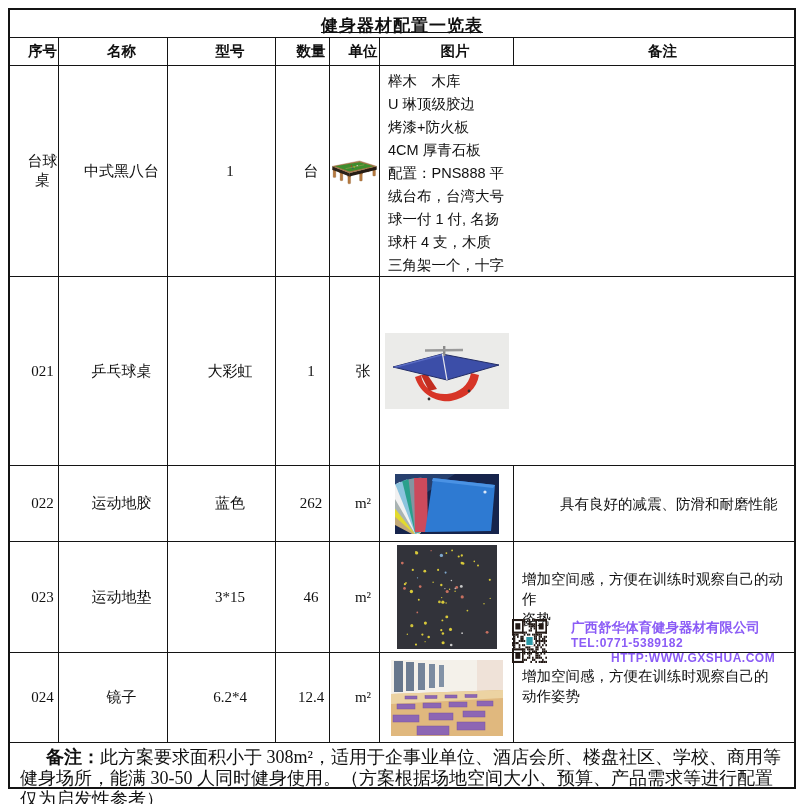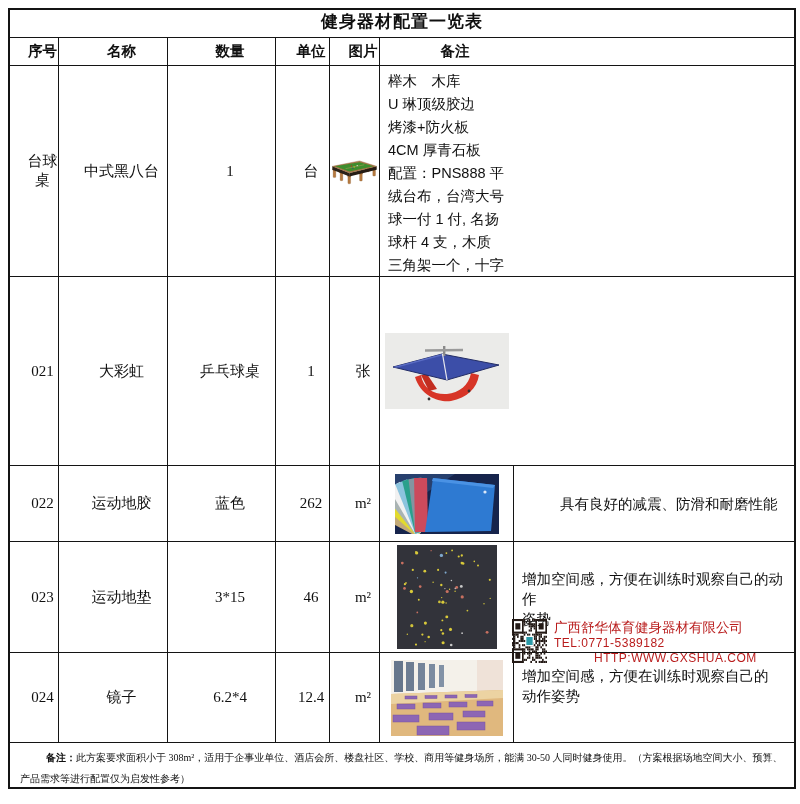--- a/index.html
+++ b/index.html
@@ -6,54 +6,55 @@
   body{
     width:800px;height:804px;background:#ffffff;position:relative;overflow:hidden;
     font-family:"Liberation Serif","DejaVu Serif",serif;color:#101010;
   }
   .tbl{position:absolute;left:8px;top:8px;width:784px;border:2px solid #141414;background:#fff;}
   .row{display:grid;grid-template-columns:48px 109px 108px 54px 50px 134px 281px;border-top:1.5px solid #141414;}
   .rowflex{display:flex;border-top:1.5px solid #141414;}
   .tbl > :first-child{border-top:none;}
   .cell{border-left:1.5px solid #141414;box-sizing:border-box;display:flex;align-items:center;justify-content:center;text-align:center;font-size:15px;overflow:hidden;padding-left:17px;}
   .row .cell:first-child{border-left:none;}
-  .title-row{height:27px;align-items:flex-start;justify-content:center;}
+  .title-row{height:27px;align-items:flex-end;justify-content:center;text-decoration:underline;}
   .title-row .t{font-family:"Liberation Sans","DejaVu Sans",sans-serif;font-weight:bold;font-size:17px;letter-spacing:1px;}
   .header-row{height:27px;}
   .header-row .cell{font-family:"Liberation Sans","DejaVu Sans",sans-serif;font-weight:bold;font-size:14.5px;}
   .h020{height:210px;} .h021{height:188px;} .h022{height:75px;} .h023{height:110px;} .h024{height:89px;}
   .remark{display:block;justify-content:flex-start;text-align:left;white-space:pre-line;padding:3px 8px;}
   .rm020{font-family:"Liberation Sans","DejaVu Sans",sans-serif;font-size:14.5px;line-height:23px;padding-top:4px;}
   .rm021{font-family:"Liberation Sans","DejaVu Sans",sans-serif;font-size:14.5px;line-height:20.8px;padding-top:2px;}
   .rm022{font-size:14.5px;line-height:20px;display:flex;align-items:center;justify-content:flex-start;white-space:normal;padding-left:46px;}
   .rm023{font-size:14.5px;line-height:20px;padding-top:27px;}
   .rm024{font-size:14.5px;line-height:20px;padding-top:13px;}
   .note-row{height:44px;}
-  .note{font-size:10px;line-height:21px;padding:4px 10px 0 10px;text-indent:26px;text-align:left;}
+  .note{font-size:18px;line-height:21px;padding:4px 10px 0 10px;text-indent:26px;text-align:left;}
   .note b{font-family:"Liberation Sans","DejaVu Sans",sans-serif;}
   .stamp{position:absolute;left:512px;top:619px;display:flex;align-items:flex-start;z-index:6;}
-  .stamp-text{margin-left:7px;font-family:"Liberation Sans","DejaVu Sans",sans-serif;color:#b91c1c;font-weight:normal;}
+  .stamp-text{margin-left:24px;font-family:"Liberation Sans","DejaVu Sans",sans-serif;color:#8b5cf6;font-weight:bold;}
   .stamp-company{font-size:13.5px;line-height:17px;white-space:nowrap;}
   .stamp-tel{font-size:12px;line-height:15px;letter-spacing:.5px;}
   .stamp-url{font-size:12px;line-height:15px;letter-spacing:.5px;padding-left:40px;}
   .imgbox{padding:0;}
   svg{display:block;}
 </style>
 </head>
 <body>
 
 <div class="tbl">
 
   <div class="rowflex title-row">
     <span class="t">健身器材配置一览表</span>
   </div>
 
   <div class="row header-row">
     <div class="cell">序号</div>
     <div class="cell">名称</div>
+    <div class="cell">型号</div>
     <div class="cell">数量</div>
     <div class="cell">单位</div>
     <div class="cell">图片</div>
     <div class="cell">备注</div>
   </div>
 
   <div class="row h020">
     <div class="cell">台球桌</div>
     <div class="cell">中式黑八台</div>
     <div class="cell">1</div>
@@ -86,22 +87,22 @@
     </div>
     <div class="cell remark rm020">榉木　木库
 U 琳顶级胶边
 烤漆+防火板
 4CM 厚青石板
 配置：PNS888 平绒台布，台湾大号球一付 1 付, 名扬球杆 4 支，木质三角架一个，十字叉短架杆 1 支,LP 皮头（25 粒）,,比力巧克粉 1 盒（12 粒）,胶水 1 支, 罗马杆架一付，球盘一个</div>
   </div>
 
   <div class="row h021">
     <div class="cell">021</div>
+    <div class="cell">乒乓球桌</div>
     <div class="cell">大彩虹</div>
-    <div class="cell">乒乓球桌</div>
     <div class="cell">1</div>
     <div class="cell">张</div>
     <div class="cell imgbox">
       <svg viewBox="0 0 124 76" width="124" height="76">
         <rect width="124" height="76" fill="#ebebe9"></rect>
         <path d="M30,44 C36,64 56,70 66,68 C82,65 92,55 94,42 L86,40 C84,52 74,60 62,61 C50,62 38,56 36,42 Z" fill="#d73527"></path>
         <path d="M36,42 L44,58 L52,56 L42,41 Z" fill="#c22d20"></path>
         <polygon points="8,34 57,21 114,32 62,47" fill="#3c4ea8" stroke="#232d66" stroke-width="1"></polygon>
         <polygon points="8,34 57,21 60,21.7 11,34.8" fill="#5a6cc4"></polygon>
         <rect x="58" y="13" width="2.4" height="10" fill="#8a8a8a"></rect>

